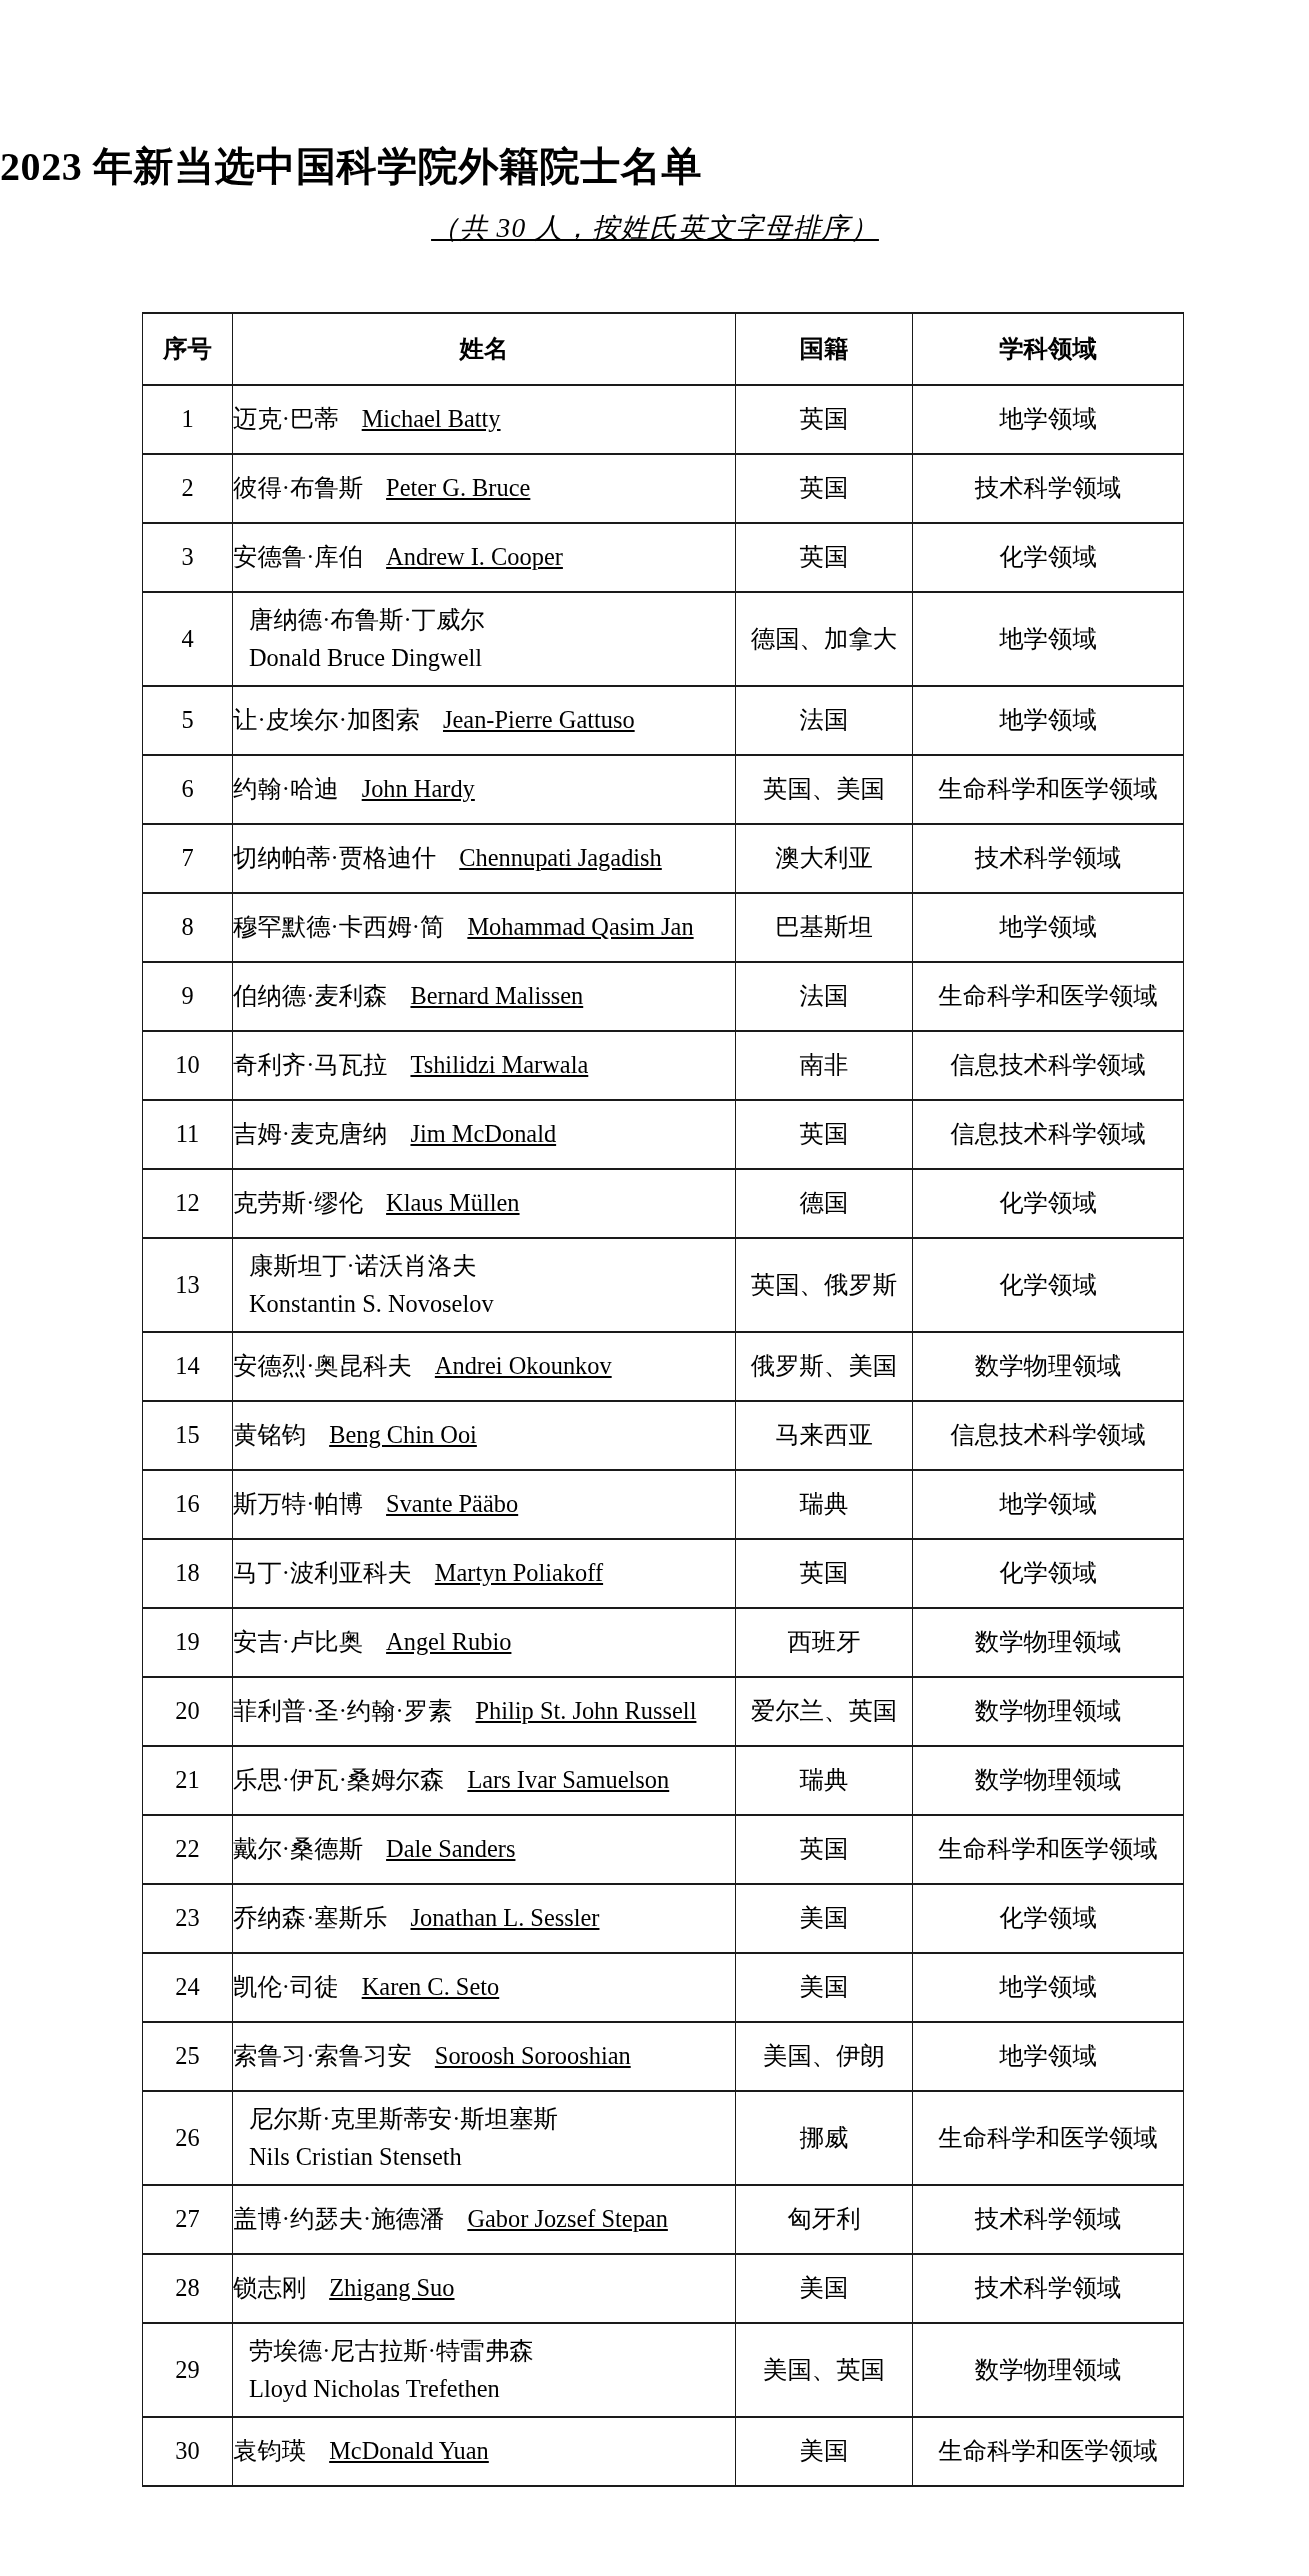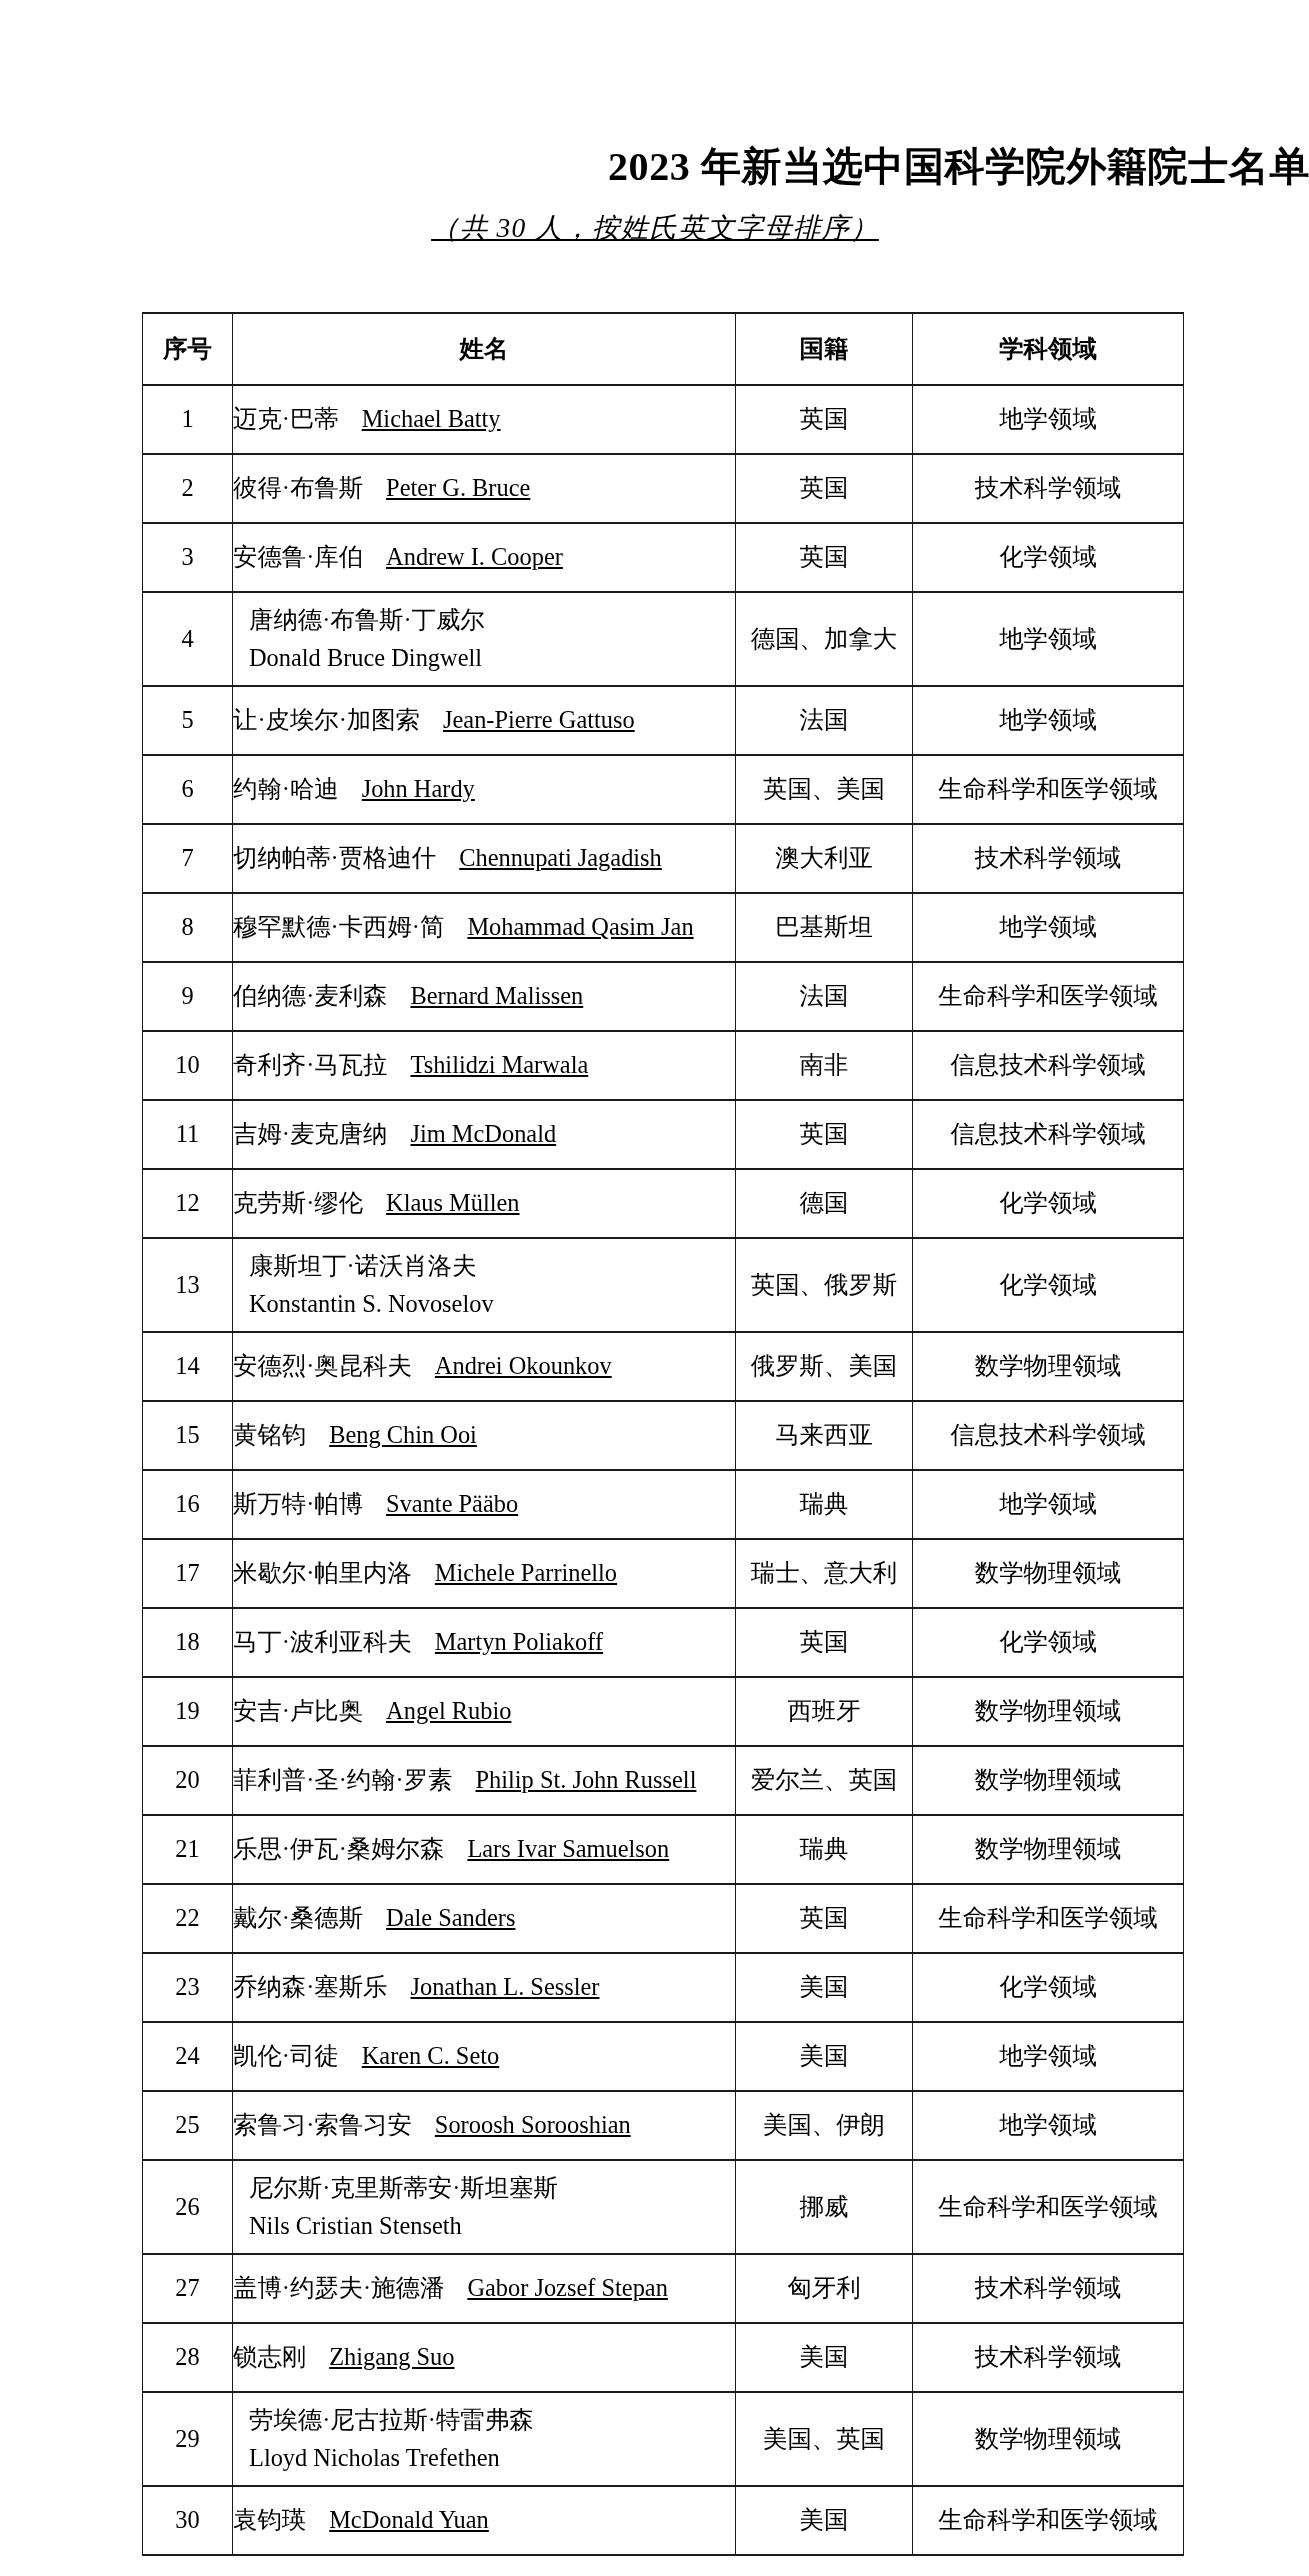--- a/index.html
+++ b/index.html
@@ -12,21 +12,21 @@
     width: 1310px;
     height: 2576px;
     background: #ffffff;
     color: #000000;
     font-family: "Liberation Serif", "DejaVu Serif", serif;
     overflow: hidden;
   }
   .doc-title {
     margin: 0;
     padding-top: 145px;
-    text-align: right;
+    text-align: left;
     font-size: 40px;
     font-weight: bold;
     letter-spacing: 0.6px;
     line-height: 1.1;
   }
   .doc-subtitle {
     margin-top: 21px;
     text-align: center;
     font-size: 27.5px;
     font-style: italic;
@@ -207,26 +207,20 @@
           <td class="cell-nat">马来西亚</td>
           <td class="cell-field">信息技术科学领域</td>
         </tr>
         <tr>
           <td class="cell-no">16</td>
           <td class="cell-name"><span class="name-one-line"><span>斯万特·帕博</span><span class="name-en-inline">Svante Pääbo</span></span></td>
           <td class="cell-nat">瑞典</td>
           <td class="cell-field">地学领域</td>
         </tr>
         <tr>
-          <td class="cell-no">17</td>
-          <td class="cell-name"><span class="name-one-line"><span>米歇尔·帕里内洛</span><span class="name-en-inline">Michele Parrinello</span></span></td>
-          <td class="cell-nat">瑞士、意大利</td>
-          <td class="cell-field">数学物理领域</td>
-        </tr>
-        <tr>
           <td class="cell-no">18</td>
           <td class="cell-name"><span class="name-one-line"><span>马丁·波利亚科夫</span><span class="name-en-inline">Martyn Poliakoff</span></span></td>
           <td class="cell-nat">英国</td>
           <td class="cell-field">化学领域</td>
         </tr>
         <tr>
           <td class="cell-no">19</td>
           <td class="cell-name"><span class="name-one-line"><span>安吉·卢比奥</span><span class="name-en-inline">Angel Rubio</span></span></td>
           <td class="cell-nat">西班牙</td>
           <td class="cell-field">数学物理领域</td>

